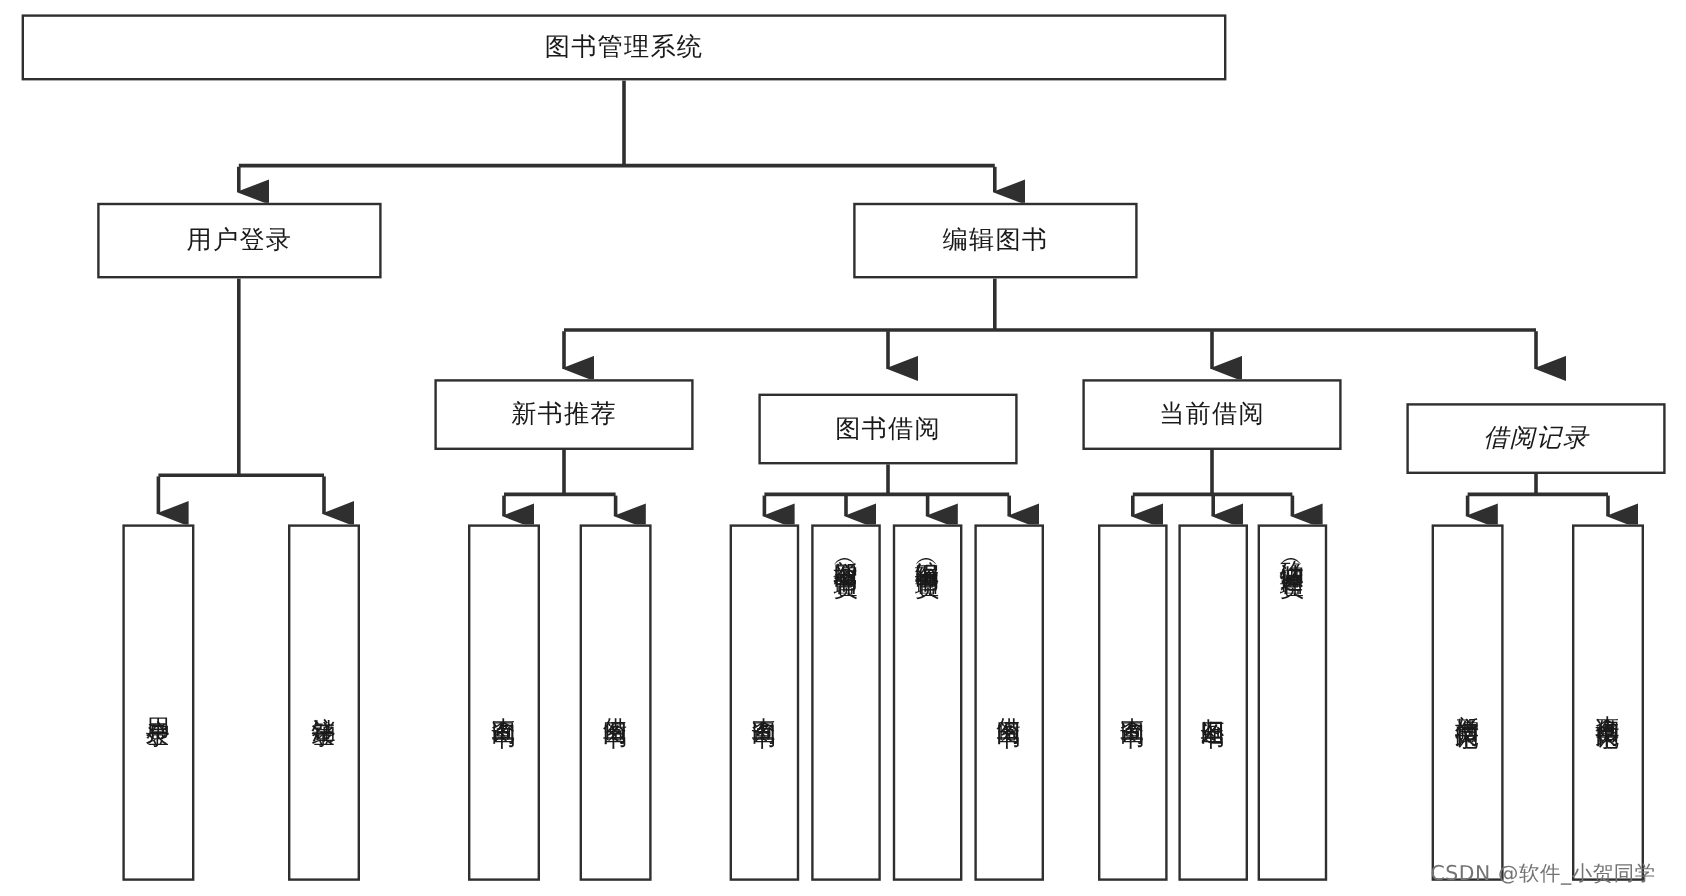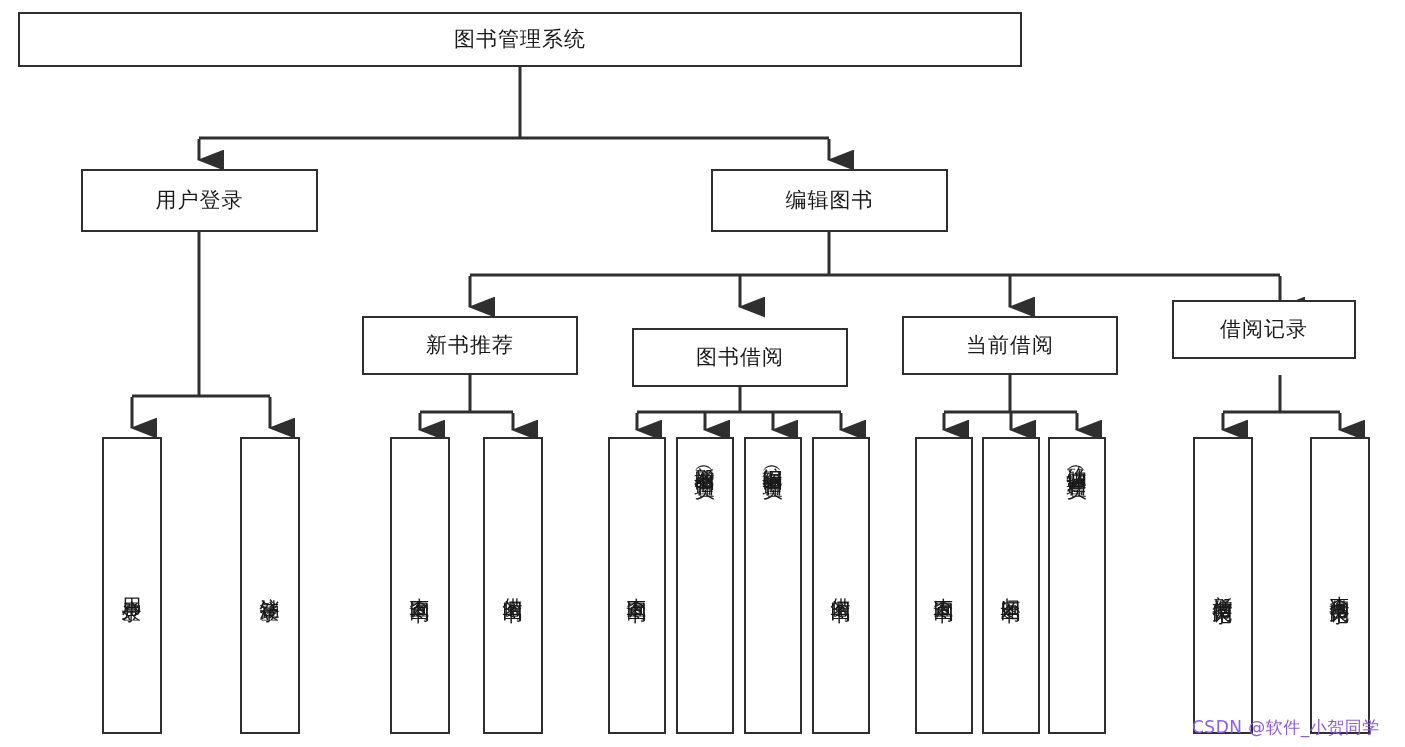--- a/index.html
+++ b/index.html
@@ -145,21 +145,21 @@
       </div>
       <div class="node" style="left: 362px; top: 316px; width: 216px; height: 59px;">
         <span class="node-label">新书推荐</span>
       </div>
       <div class="node" style="left: 632px; top: 328px; width: 216px; height: 59px;">
         <span class="node-label">图书借阅</span>
       </div>
       <div class="node" style="left: 902px; top: 316px; width: 216px; height: 59px;">
         <span class="node-label">当前借阅</span>
       </div>
-      <div class="node" style="left: 1172px; top: 300px; width: 184px; height: 59px;">
+      <div class="node" style="left: 1172px; top: 336px; width: 216px; height: 59px; font-style: italic;">
         <span class="node-label">借阅记录</span>
       </div>
       <div class="node vertical centered" style="left: 102px; top: 437px; width: 60px; height: 297px;">
         <span class="node-label">用户登录</span>
       </div>
       <div class="node vertical centered" style="left: 240px; top: 437px; width: 60px; height: 297px;">
         <span class="node-label">注销登录</span>
       </div>
       <div class="node vertical centered" style="left: 390px; top: 437px; width: 60px; height: 297px;">
         <span class="node-label">查询图书</span>
@@ -189,15 +189,15 @@
         <span class="node-label">确认归还（管理员）</span>
       </div>
       <div class="node vertical centered" style="left: 1193px; top: 437px; width: 60px; height: 297px;">
         <span class="node-label">新增借阅记录</span>
       </div>
       <div class="node vertical centered" style="left: 1310px; top: 437px; width: 60px; height: 297px;">
         <span class="node-label">查询借阅记录</span>
       </div>
     </div>
 
-  <div class="watermark" style="left: 1192px; top: 716px; color: #8b5cf6;">CSDN @软件_小贺同学</div>
+  <div class="watermark" style="left: 1192px; top: 716px; color: #737373;">CSDN @软件_小贺同学</div>
 
 </div>
 
 </body></html>

